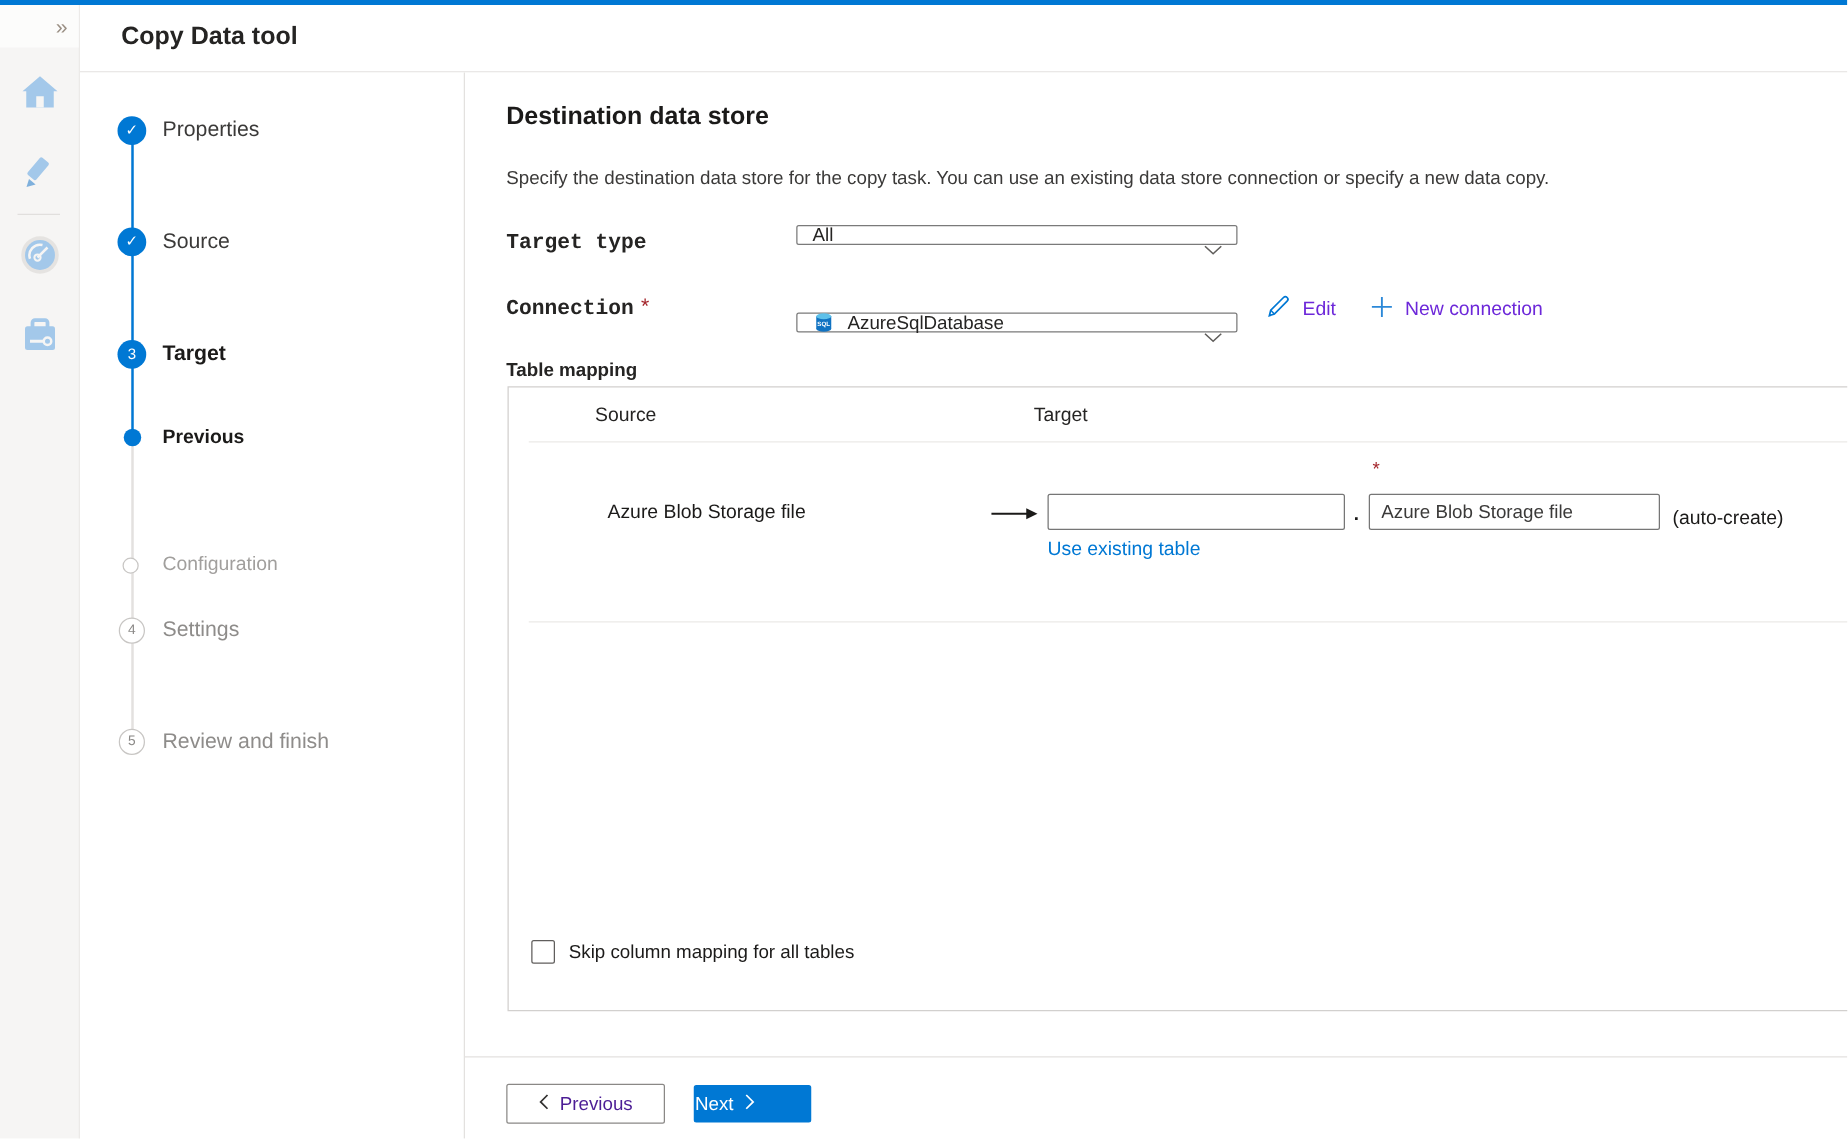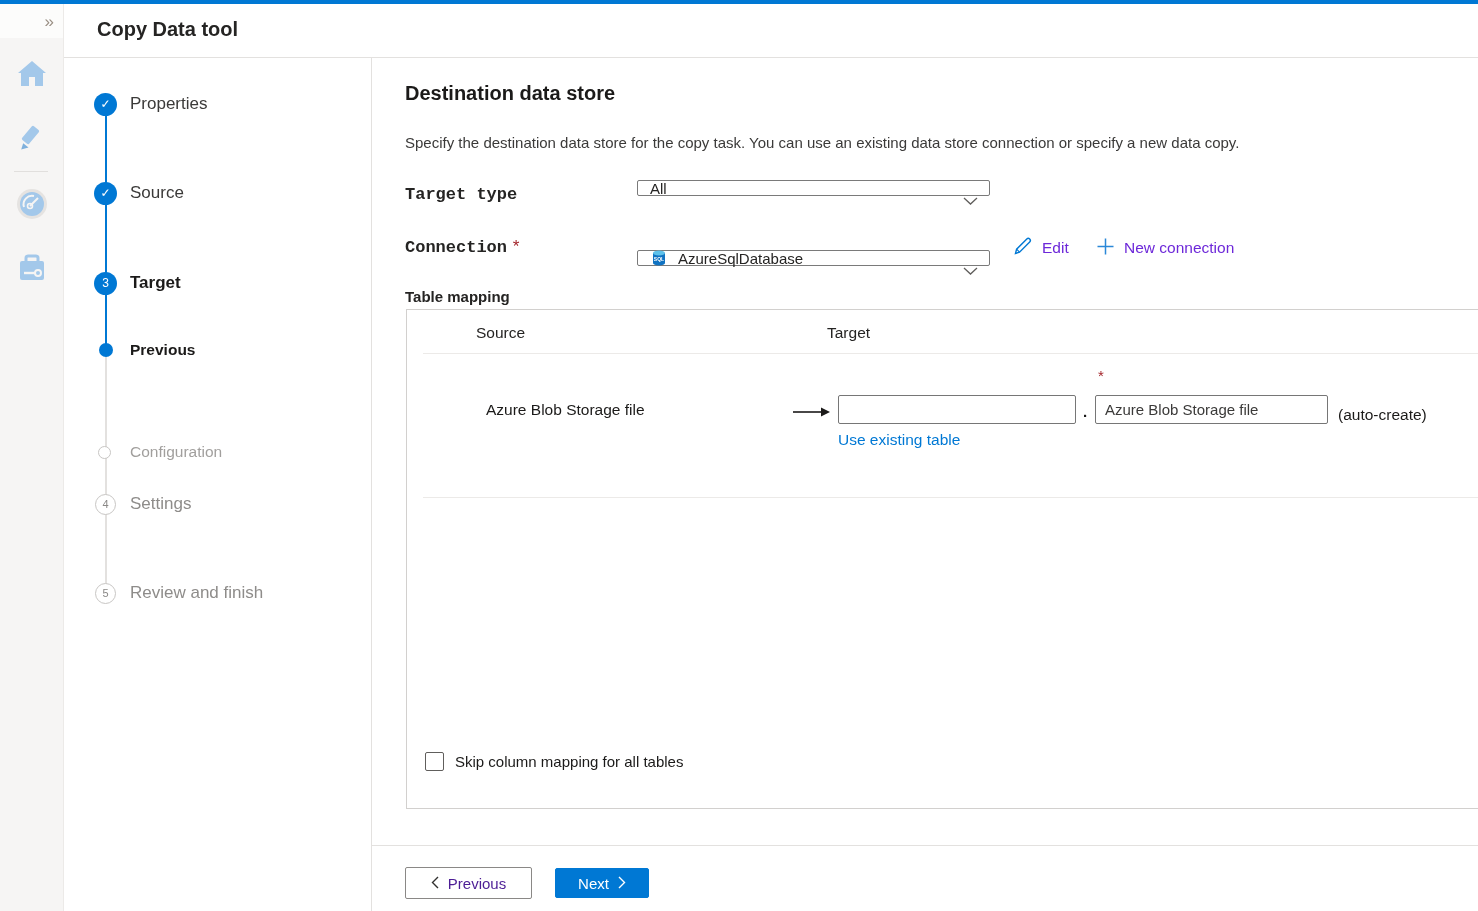--- a/index.html
+++ b/index.html
@@ -60,21 +60,21 @@
   .dot-sep { position:absolute; left:676px; top:93px; font-size:15px; color:#1b1a19; font-weight:700; }
   .req-float { position:absolute; left:691px; top:57px; font-size:15px; color:#a4262c; }
   .auto-create { position:absolute; left:931px; top:96px; font-size:15.5px; color:#1b1a19; }
   .use-link { position:absolute; left:431px; top:121px; font-size:15.5px; color:#0078d4; cursor:pointer; text-decoration:none; }
   .skip-row { position:absolute; left:18px; top:442px; display:flex; align-items:center; gap:11px; cursor:pointer; }
   .skip-box { appearance:none; -webkit-appearance:none; width:19px; height:19px; border:1px solid #605e5c; border-radius:2px; background:#fff; margin:0; cursor:pointer; }
   .skip-lbl { font-size:15px; color:#1b1a19; }
 
   .footer-sep { position:absolute; left:0; right:0; top:787px; height:1px; background:#e3e1df; }
   .btn-prev { position:absolute; left:33px; top:809px; width:127px; height:32px; background:#fff; border:1px solid #8a8886; border-radius:2px; font-size:15px; color:#4c1d95; font-family:inherit; display:flex; align-items:center; justify-content:center; gap:9px; cursor:pointer; }
-  .btn-next { position:absolute; left:183px; top:810px; width:94px; height:30px; background:#0078d4; border:1px solid #0078d4; border-radius:2px; font-size:15px; color:#fff; font-family:inherit; display:flex; align-items:center; justify-content:center; gap:9px; cursor:pointer; }
+  .btn-next { position:absolute; left:183px; top:810px; width:94px; height:30px; background:#0078d4; border:1px solid #0078d4; border-radius:2px; font-size:15px; color:#fff; font-family:inherit; display:flex; align-items:center; gap:9px; cursor:pointer; }
 </style>
 </head>
 <body>
 
 <div class="screen">
 
   <div class="topbar"></div>
 
   <aside class="sidebar">
     <div class="sidebar-top">

